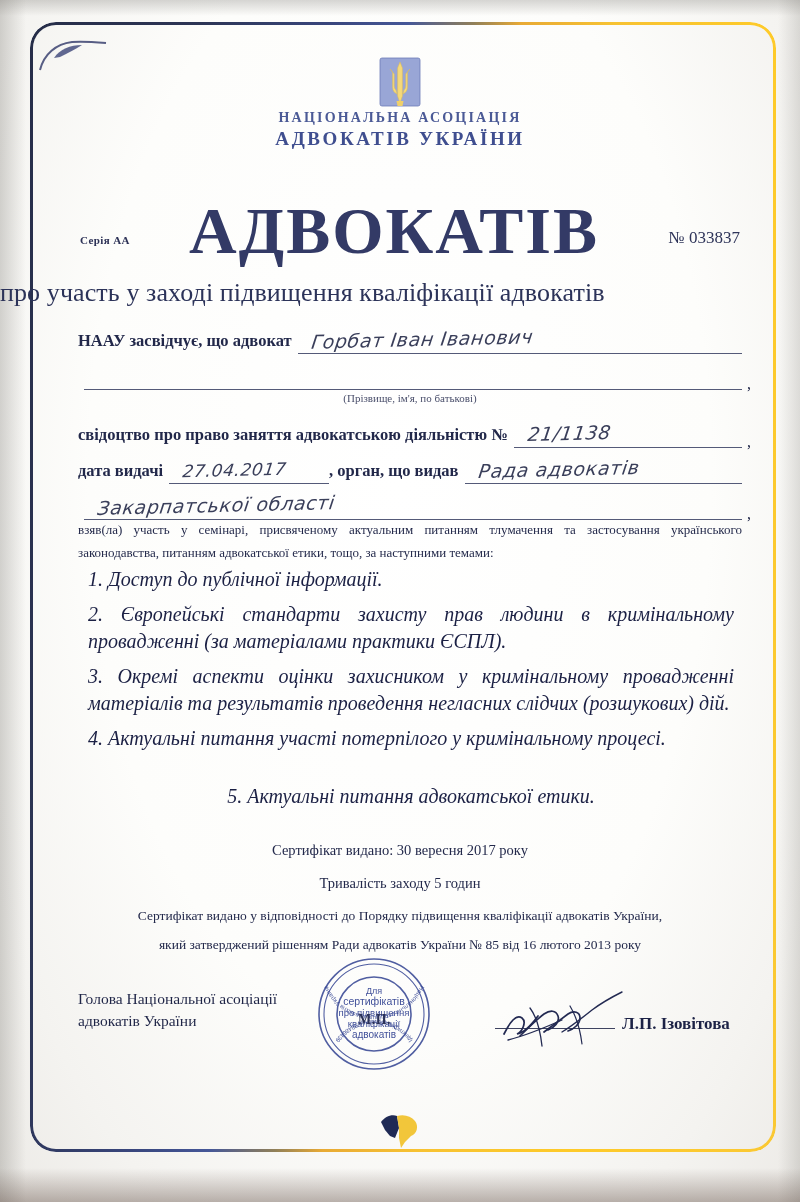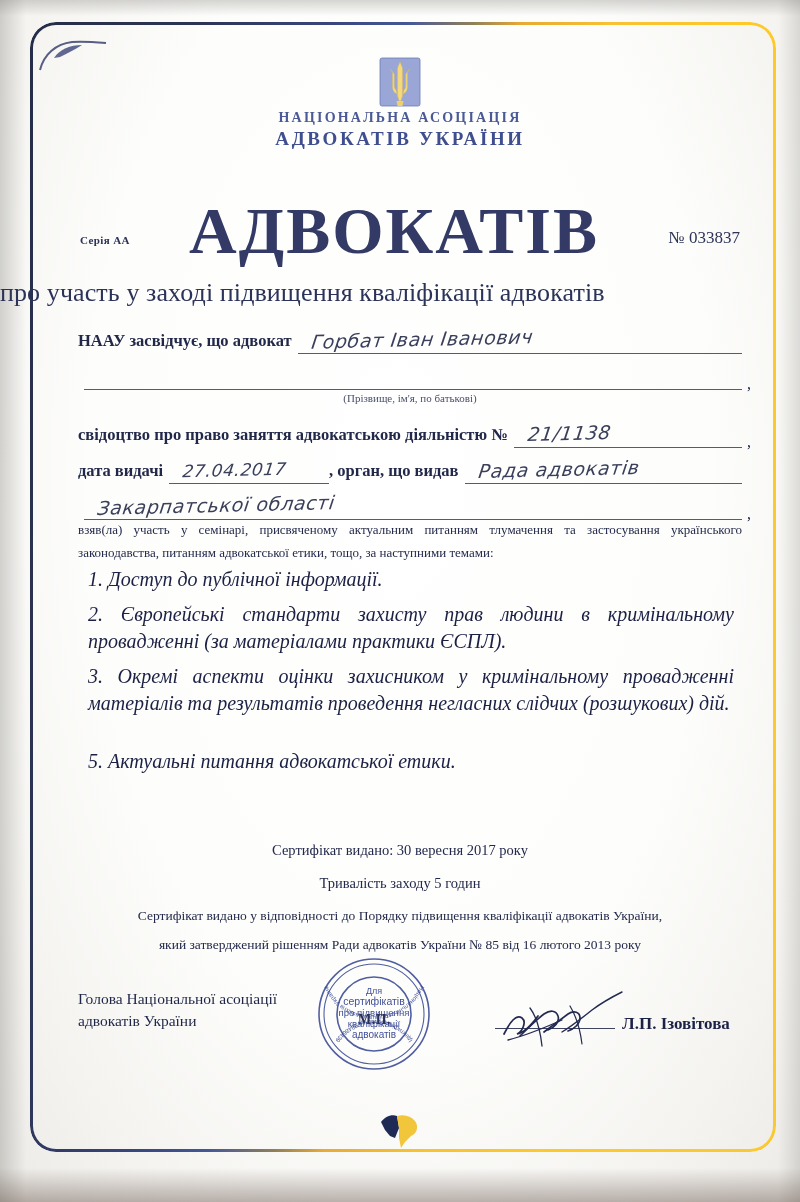--- a/index.html
+++ b/index.html
@@ -232,21 +232,21 @@
   }
   .topic {
     font-size: 20px;
     line-height: 27px;
     font-style: italic;
     font-weight: 400;
     text-align: justify;
     margin-bottom: 8px;
     font-family: "Liberation Serif", serif;
   }
-  .topic:last-child { text-align: left; margin-top: 31px; }
+  .topic:last-child { text-align: center; margin-top: 31px; }
 
   
   .issuance {
     position: absolute;
     left: 60px; right: 60px;
     top: 842px;
     text-align: center;
     color: #23294b;
   }
   .issue-line {
@@ -403,20 +403,21 @@
       </div>
 
     </div>
 
     <div class="body-par">взяв(ла) участь у семінарі, присвяченому актуальним питанням тлумачення та застосування українського законодавства, питанням адвокатської етики, тощо, за наступними темами:</div>
 
     <div class="topics">
       <div class="topic">1. Доступ до публічної інформації.</div>
       <div class="topic">2. Європейські стандарти захисту прав людини в кримінальному провадженні (за матеріалами практики ЄСПЛ).</div>
       <div class="topic">3. Окремі аспекти оцінки захисником у кримінальному провадженні матеріалів та результатів проведення негласних слідчих (розшукових) дій.</div>
+      <div class="topic">4. Актуальні питання участі потерпілого у кримінальному процесі.</div>
       <div class="topic">5. Актуальні питання адвокатської етики.</div>
     </div>
 
     <div class="issuance">
       <div class="issue-line">Сертифікат видано:  30 вересня 2017 року</div>
       <div class="issue-line">Тривалість заходу 5 годин</div>
       <div class="issue-line small">Сертифікат видано у відповідності до Порядку підвищення кваліфікації адвокатів України,</div>
       <div class="issue-line small">який затверджений рішенням Ради адвокатів України № 85 від 16 лютого 2013 року</div>
     </div>
 

